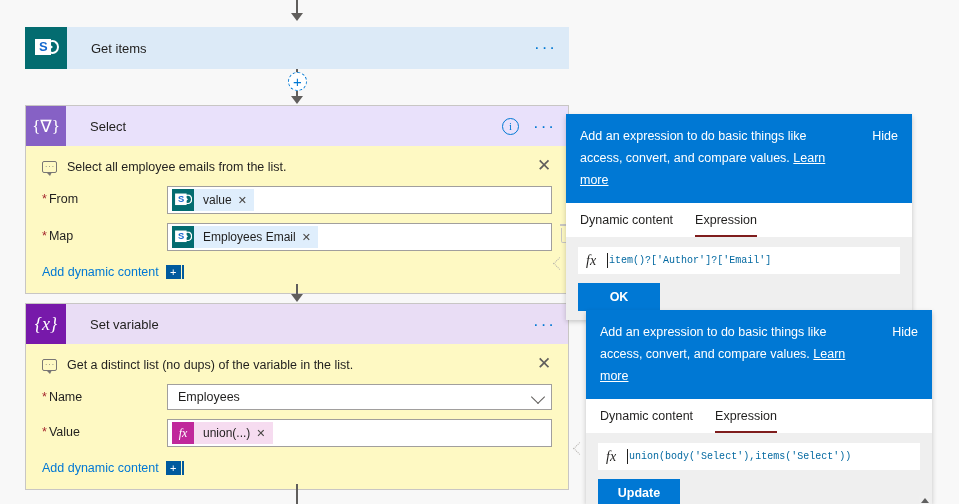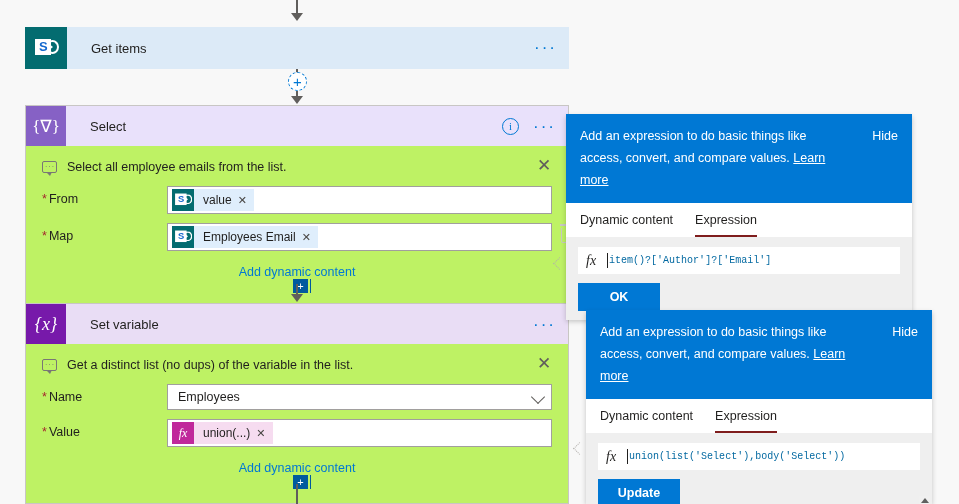--- a/index.html
+++ b/index.html
@@ -151,21 +151,21 @@
     font-size: 17px;
   }
   .glyph-setvar {
     font-family: "Liberation Serif", serif;
     font-size: 18px;
     font-style: italic;
   }
 
   .card-body {
     padding: 0 16px 14px 16px;
-    background: #bef264;
+    background: #fef9c3;
   }
   .comment-row {
     display: flex;
     align-items: center;
     padding: 14px 0 12px 0;
     position: relative;
   }
   .comment-icon {
     width: 15px; height: 12px;
     border: 1px solid #797775;
@@ -301,21 +301,20 @@
     position: absolute;
     left: 4px; top: -7px;
     width: 5px; height: 2px;
     background: #c8c6c4;
   }
 
   .adc-row {
     display: flex;
     align-items: center;
     margin-top: 14px;
-    flex-direction: column;
   }
   .adc-link {
     font-size: 12.5px;
     color: #0078d4;
     cursor: pointer;
   }
   .adc-badge {
     margin-left: 7px;
     width: 15px; height: 14px;
     background: #005a9e;
@@ -627,21 +626,21 @@
       <span class="hide-btn">Hide</span>
     </div>
     <div class="expr-tabs">
       <div class="expr-tab">Dynamic content</div>
       <div class="expr-tab active">Expression</div>
     </div>
     <div class="expr-input-wrap">
       <div class="expr-input">
         <span class="fx-glyph">fx</span>
         <span class="expr-caret"></span>
-        <span class="expr-text">union(list('Select'),body('Select'))</span>
+        <span class="expr-text">union(body('Select'),items('Select'))</span>
       </div>
     </div>
     <div class="expr-actions">
       <button class="expr-btn">Update</button>
     </div>
 
     <div class="panel-scrollbar" style="top:186px; height:18px;">
       <div class="up-arrow"></div>
 
     </div>

